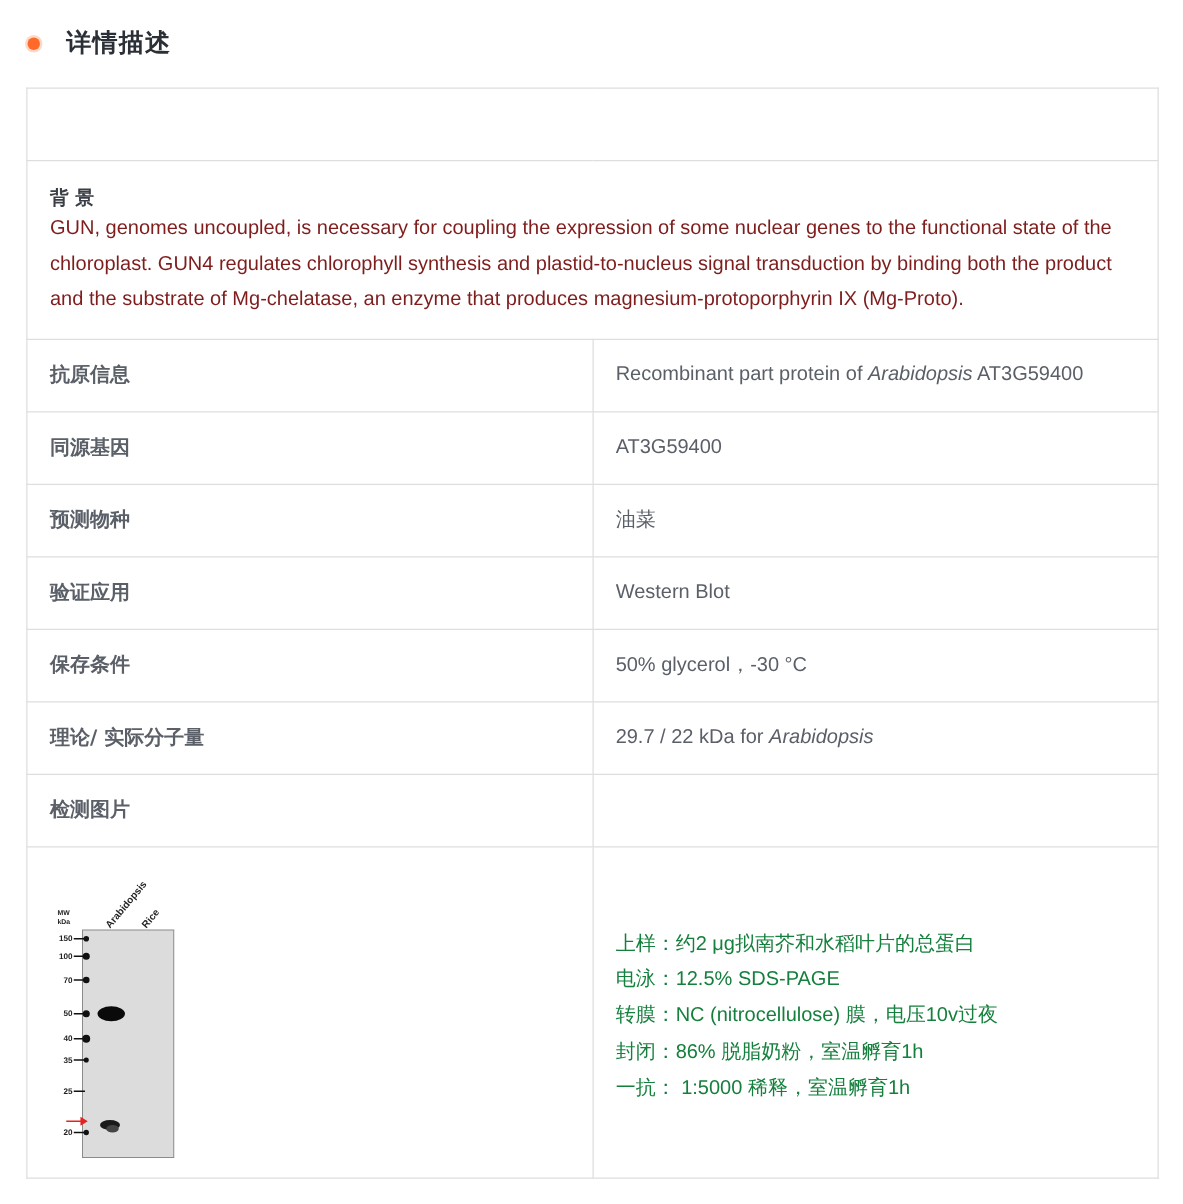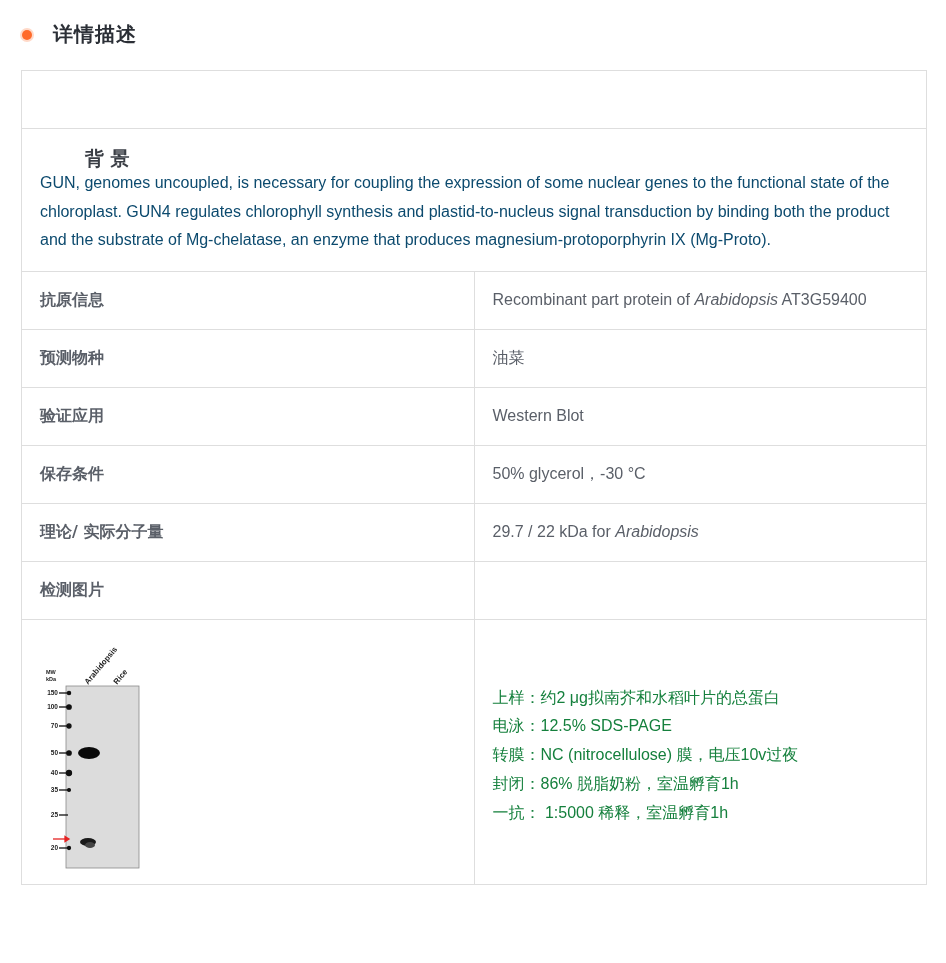--- a/index.html
+++ b/index.html
@@ -9,22 +9,22 @@
   .section-header { position: absolute; left: 0; top: 0; width: 946px; height: 70px; }
   .dot { position: absolute; left: 22px; top: 30px; width: 10px; height: 10px; border-radius: 50%; background: #ff6a2a; box-shadow: 0 0 0 2px #ffd9c8; }
   .section-title { position: absolute; left: 53px; top: 21px; font-size: 20px; font-weight: bold; color: #2b2f36; letter-spacing: 1px; font-family: "DejaVu Sans", sans-serif; }
 
   table.spec { position: absolute; left: 21px; top: 70px; width: 906px; border-collapse: collapse; table-layout: fixed; }
   table.spec td { border: 1px solid #dedede; font-size: 16px; color: #5a5f68; vertical-align: middle; }
   td.k { width: 203px; padding: 0 18px; font-weight: bold; color: #3a3e45; font-size: 15px; font-family: "DejaVu Sans", sans-serif; }
   td.v { padding: 0 18px; }
   tr.empty td { height: 58px; }
   tr.bg td { padding: 18px 18px 16px 18px; line-height: 28.5px; }
-  .bg-title { font-weight: bold; font-size: 19px; color: #3a3e45; line-height: 22px; font-family: "DejaVu Sans", sans-serif; margin-left: 45px; }
-  .bg-text { font-size: 16px; color: #0c4a6e; }
+  .bg-title { font-weight: bold; font-size: 15px; color: #3a3e45; line-height: 22px; font-family: "DejaVu Sans", sans-serif; }
+  .bg-text { font-size: 16px; color: #7f1d1d; }
   tr.row td { height: 58px; margin-top: 28px; }
   em { font-style: italic; }
   tr.img td { height: 265px; }
   td.blot-cell { padding: 0 !important; position: relative; }
   .blot { position: absolute; left: 18px; top: 20px; width: 104px; height: 232px; }
   .proto { line-height: 28.8px; font-size: 16px; color: #15803d; padding-top: 8px; }
   .proto div { white-space: nowrap; }
 </style>
 </head>
 <body>
@@ -41,20 +41,24 @@
       </tr>
   <tr class="bg">
     <td colspan="2">
       <div class="bg-title">背 景</div>
       <div class="bg-text">GUN, genomes uncoupled, is necessary for coupling the expression of some nuclear genes to the functional state of the chloroplast. GUN4 regulates chlorophyll synthesis and plastid-to-nucleus signal transduction by binding both the product and the substrate of Mg-chelatase, an enzyme that produces magnesium-protoporphyrin IX (Mg-Proto).</div>
     </td>
   </tr>
   <tr class="row">
     <td class="k">抗原信息</td>
     <td class="v"><span>Recombinant part protein of </span><em>Arabidopsis</em><span> AT3G59400</span></td>
+  </tr>
+  <tr class="row">
+    <td class="k">同源基因</td>
+    <td class="v">AT3G59400</td>
   </tr>
   <tr class="row">
     <td class="k">预测物种</td>
     <td class="v">油菜</td>
   </tr>
   <tr class="row">
     <td class="k">验证应用</td>
     <td class="v">Western Blot</td>
   </tr>
   <tr class="row">

